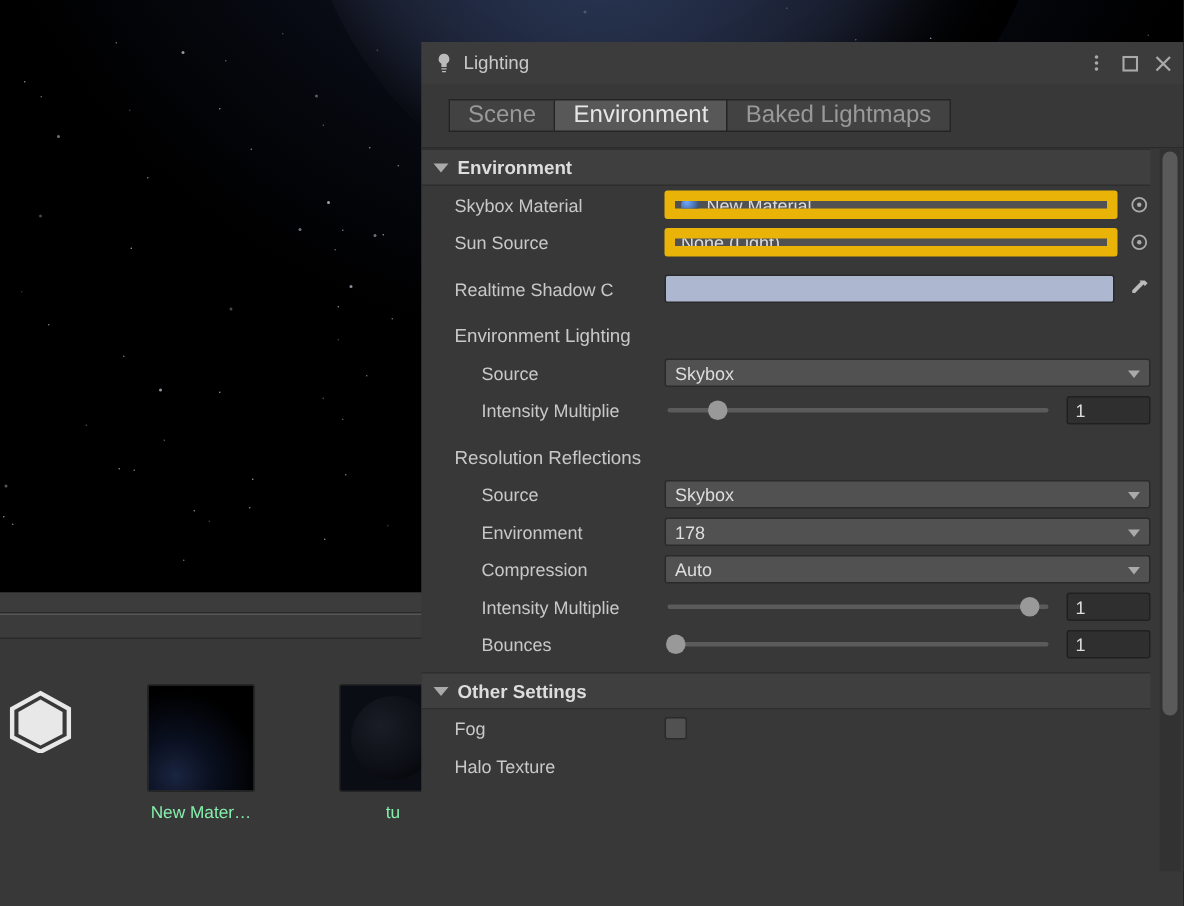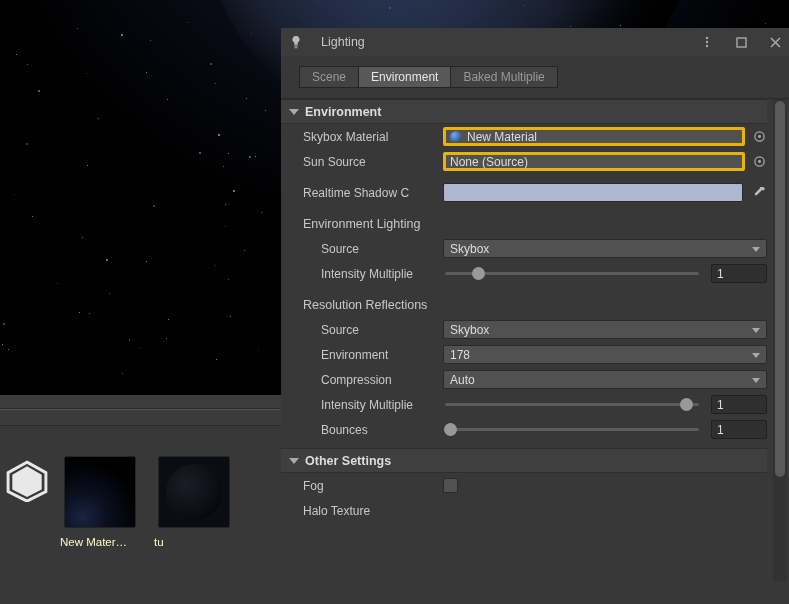--- a/index.html
+++ b/index.html
@@ -49,21 +49,21 @@
     background: #3b3b3b;
     border-top: 1px solid #555;
     border-bottom: 1px solid #2a2a2a;
   }
   .asset-items {
     display: flex;
     gap: 14px;
     padding: 30px 6px 0 6px;
     align-items:flex-start;
   }
-  .asset-item { width: 80px; text-align:left; color:#fef9c3; }
+  .asset-item { width: 80px; text-align:center; color:#86efac;margin-left:34px; }
   .asset-thumb {
     width: 72px; height: 72px;
     border: 1px solid #242424;
     border-radius:2px;
     margin: 0 auto 8px;
     background: #0b0d14;
     display:flex; align-items:center; justify-content:center;
     overflow:hidden;
   }
   .asset-thumb.mat {
@@ -88,41 +88,41 @@
     top: 28px; left: 281px;
     width: 508px;
     background: #383838;
     display:flex; flex-direction:column;
   }
   .titlebar {
     height: 28px;
     background: #3c3c3c;
     display:flex; align-items:center;
     padding: 0 6px 0 8px;
-    gap: 18px;
+    gap: 6px;
   }
   .titlebar .title { color:#c8c8c8; font-size:12.5px; }
   .titlebar .spacer { flex:1; }
   .icon-btn { width:16px; height:16px; display:flex; align-items:center; justify-content:center; color:#aaa; cursor:pointer;}
   .tabs-wrap {
     background:#383838;
     padding: 10px 0 10px 18px;
     border-bottom:1px solid #2a2a2a;
   }
   .tabs {
     display:flex; align-items:stretch;
     height:22px;
   }
   .tab {
     padding: 3px 12px;
     background:#424242;
     border:1px solid #242424;
     border-right:none;
     color:#999;
-    font-size:12px;
+    font-size:16px;
     display:flex; align-items:center;
     cursor:pointer;
   }
   .tab:last-child { border-right:1px solid #242424; }
   .tab.active { background:#585858; color:#e6e6e6; }
 
   .scroll-area {
     position: relative;
     height: 482px;
     overflow: hidden;
@@ -164,21 +164,21 @@
     height:25px;
     padding-left:22px;
     display:flex; align-items:center;
     color:#c8c8c8; font-size:12.5px;
   }
   .gap { height: 6px; }
 
   .object-field {
     flex:1; height:19px;
     background:#515151;
-    border:3px solid #eab308;
+    border:7px solid #eab308;
     border-radius:2px;
     display:flex; align-items:center;
     padding:0 4px;
     color:#ddd;
     gap:5px;
     overflow:hidden;
   }
   .obj-chip { width:12px;height:12px;border-radius:50%;background: radial-gradient(circle at 4px 4px,#6fa8ff,#234); flex:none;}
   .target-icon { width:16px;height:16px;display:flex;align-items:center;justify-content:center;color:#aaa;margin-left:2px;flex:none;cursor:pointer; }
   .color-field {
@@ -391,21 +391,21 @@
       <svg width="11" height="11" viewBox="0 0 11 11">
           <path d="M1 1l9 9M10 1l-9 9" stroke="#aaa" stroke-width="1.5"></path>
         </svg>
     </span>
   </div>
 
   <div class="tabs-wrap">
     <div class="tabs" id="tabs">
         <div class="tab">Scene</div>
         <div class="tab active">Environment</div>
-        <div class="tab">Baked Multiplie</div>
+        <div class="tab">Baked Lightmaps</div>
       </div>
   </div>
 
   <div class="scroll-area">
     <div class="scroll-content">
 
       <div class="section-header">
         <span class="foldout"></span>
         <span>Environment</span>
       </div>
@@ -423,21 +423,21 @@
                 <circle cx="7" cy="7" r="1.6" fill="#aaa"></circle>
               </svg>
           </span>
         </div>
       </div>
 
       <div class="row">
         <div class="label">Sun Source</div>
         <div class="control">
           <div class="object-field">
-            <span>None (Source)</span>
+            <span>None (Light)</span>
           </div>
           <span class="target-icon">
             <svg width="13" height="13" viewBox="0 0 14 14">
                 <circle cx="7" cy="7" r="5" fill="none" stroke="#aaa" stroke-width="1.3"></circle>
                 <circle cx="7" cy="7" r="1.6" fill="#aaa"></circle>
               </svg>
           </span>
         </div>
       </div>
 

